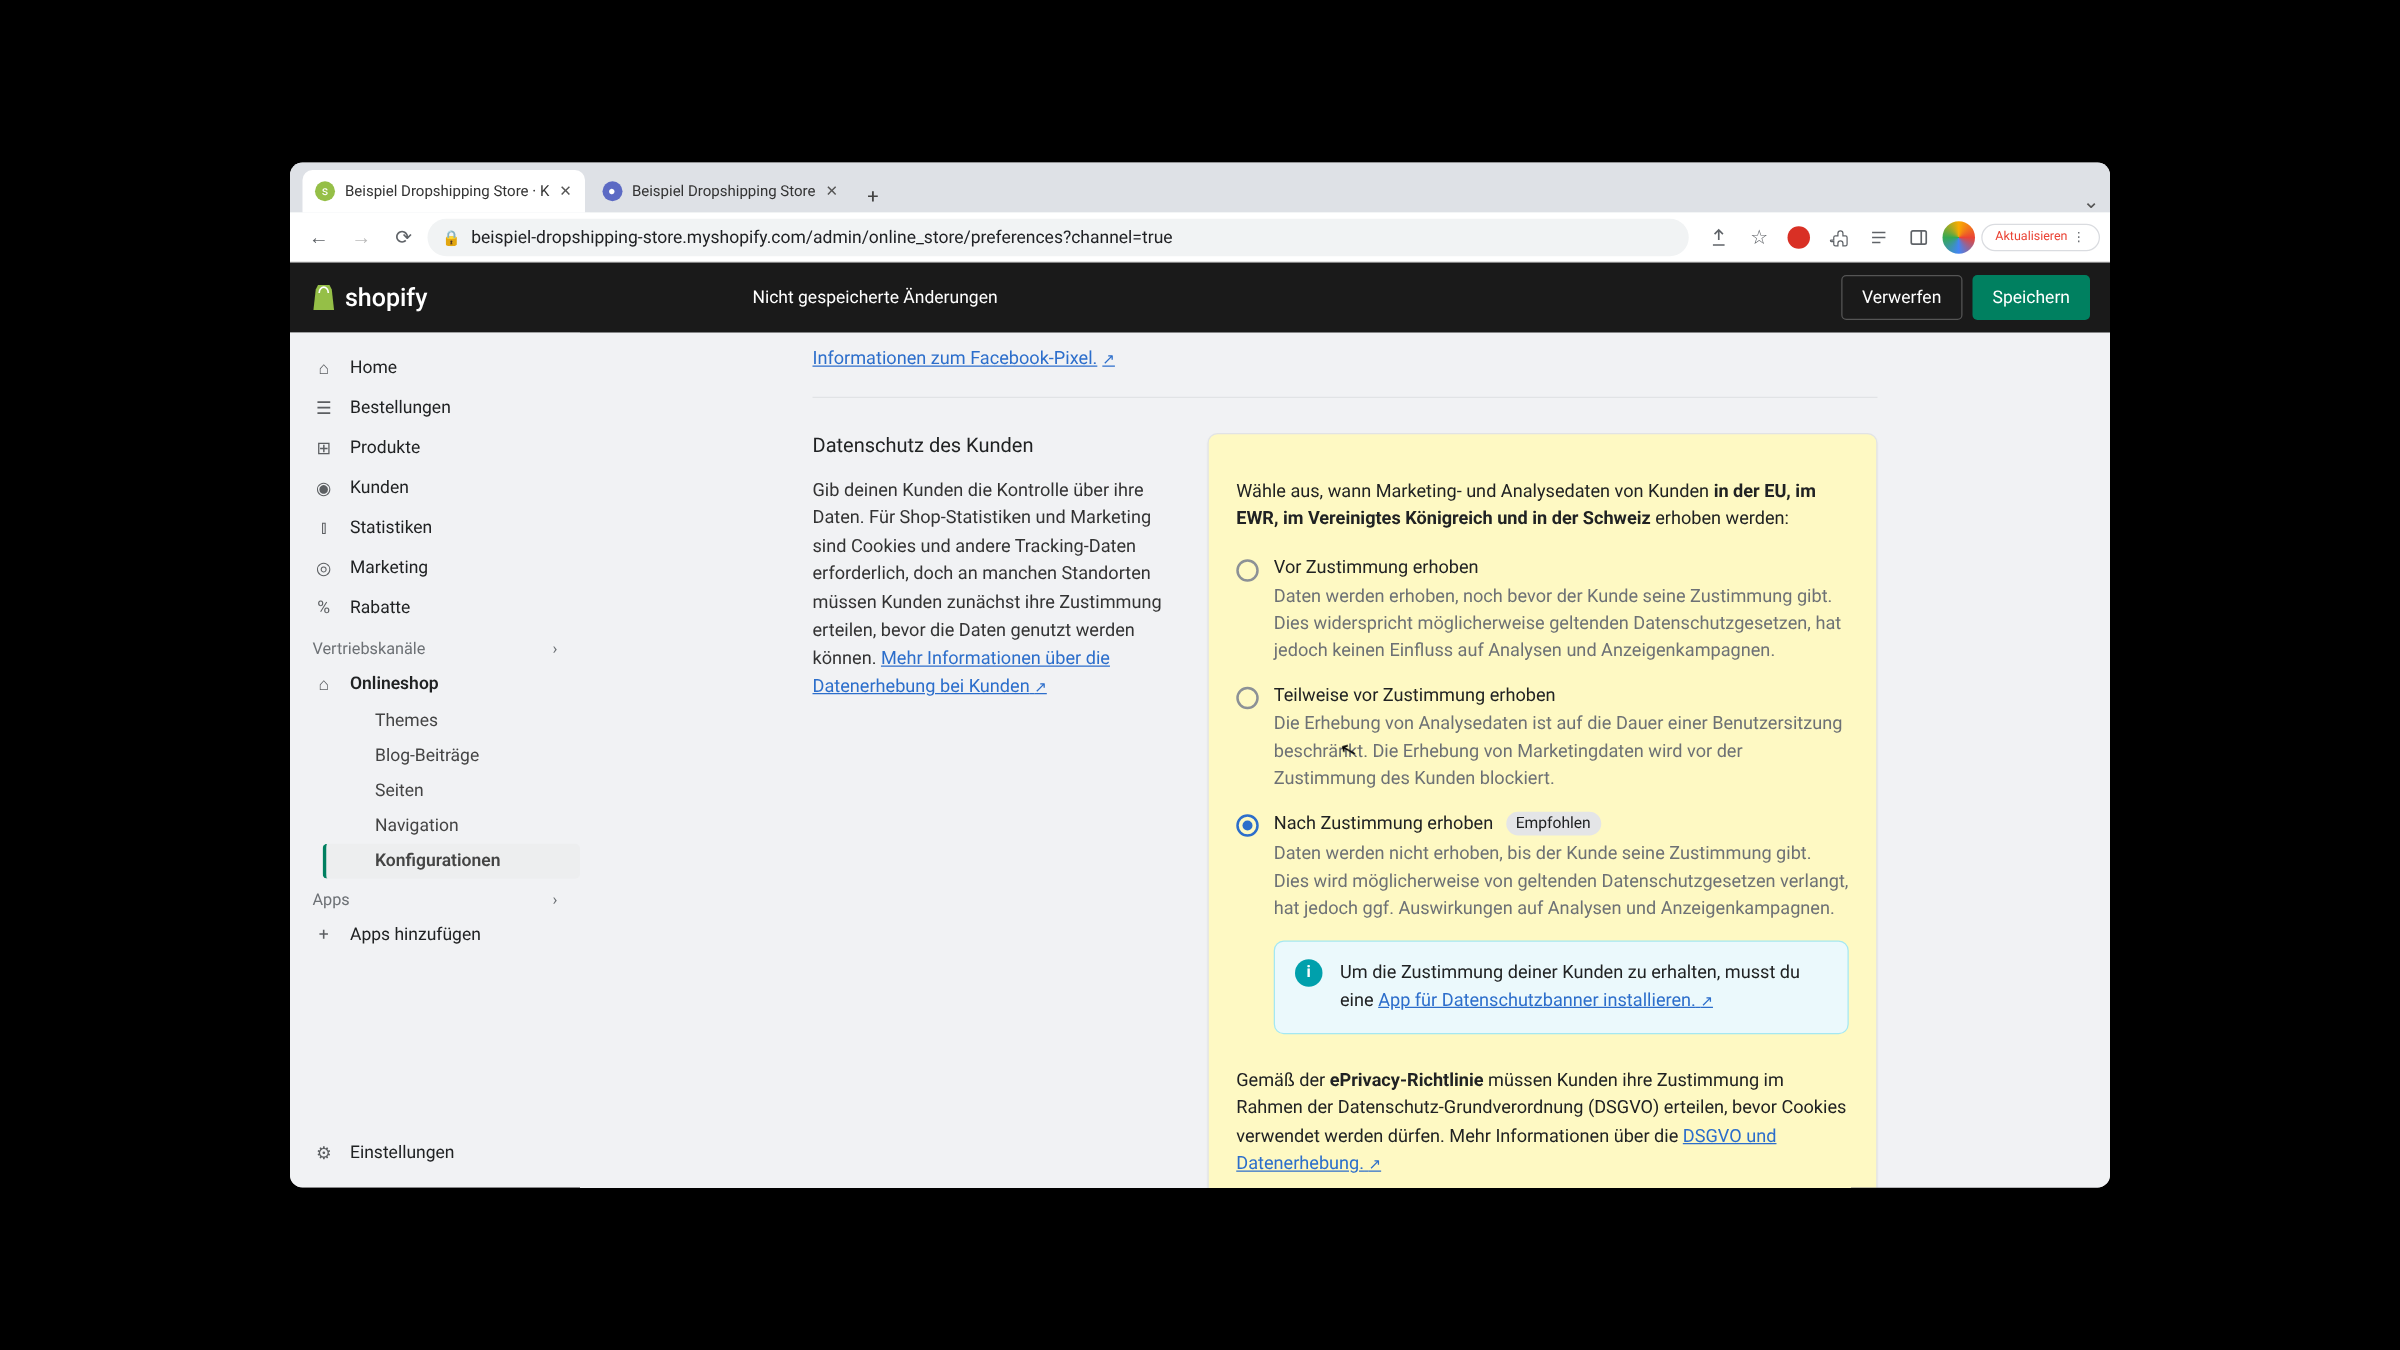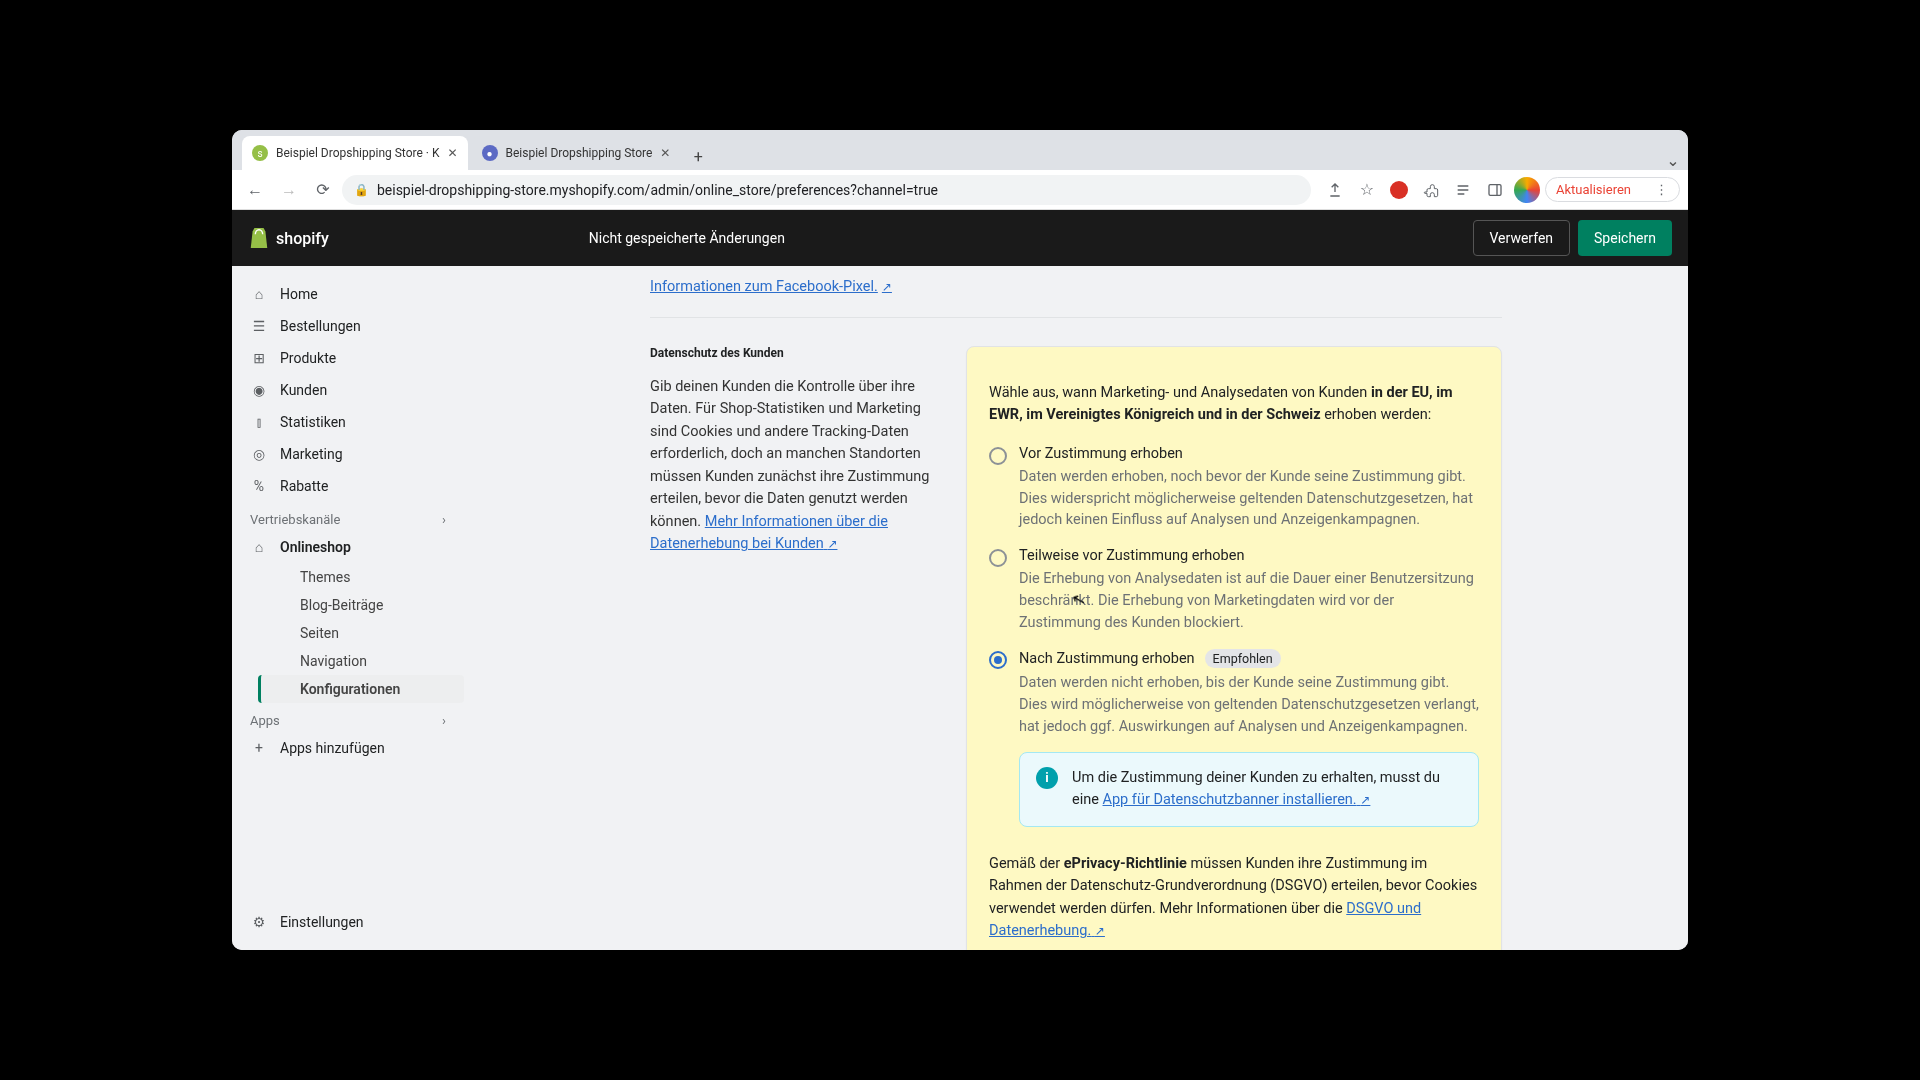--- a/index.html
+++ b/index.html
@@ -19,26 +19,26 @@
   
   .addr-row { height:40px; background:#fff; border-bottom:1px solid #ddd; display:flex; align-items:center; padding:0 8px; gap:4px;}
   .addr-row .navbtn { width:30px; height:30px; display:flex; align-items:center; justify-content:center; color:#5f6368; border-radius:50%;}
   .addr-row .navbtn.disabled { color:#bbb; }
   .urlbar { flex:1; height:30px; background:#f1f3f4; border-radius:15px; display:flex; align-items:center; padding:0 12px; font-size:14px; color:#202124; gap:8px;}
   .urlbar .lock { color:#5f6368; font-size:12px;}
   .addr-right { display:flex; align-items:center; gap:4px; padding-left:6px;}
   .addr-right .ico { width:28px; height:28px; display:flex; align-items:center; justify-content:center; color:#5f6368;}
   .addr-right .redcircle { width:18px; height:18px; border-radius:50%; background:#d93025;}
   .addr-right .avatar { width:26px; height:26px; border-radius:50%; background: conic-gradient(#f9ab00, #ea4335, #4285f4, #34a853, #f9ab00); }
-  .update-btn { border:1px solid #dadce0; border-radius:16px; padding:4px 10px; display:flex; align-items:center; gap:24px; font-size:13px; color:#ea4335;}
+  .update-btn { border:1px solid #dadce0; border-radius:16px; padding:4px 10px; display:flex; align-items:center; gap:4px; font-size:10px; color:#ea4335;}
   .update-btn .dots { color:#5f6368; letter-spacing:1px;}
   
   
   .shopify-bar { height:56px; background:#1a1a1a; display:flex; align-items:center; padding:0 16px; color:#fff;}
-  .shopify-logo { display:flex; align-items:center; gap:6px; font-size:16px; font-weight:500; color:#fff;}
+  .shopify-logo { display:flex; align-items:center; gap:6px; font-size:20px; font-weight:500; color:#fff;}
   .shopify-logo .bag { font-size:22px; color:#95bf47;}
   .shopify-bar .title { flex:1; text-align:left; padding-left:260px; font-size:14px; color:#fff;}
   .shopify-bar .btn { height:36px; padding:0 16px; border-radius:4px; font-size:14px; display:flex; align-items:center; margin-left:8px; cursor:pointer;}
   .btn.discard { background:transparent; border:1px solid #555; color:#fff;}
   .btn.save { background:#008060; color:#fff;}
   
   
   .app-body { flex:1; display:flex; overflow:hidden;}
   
   
@@ -54,21 +54,21 @@
   
   .content-wrap { flex:1; overflow:auto; background:#f1f2f4;}
   .content-inner { max-width:900px; margin:4px auto; padding:6px 24px 40px;}
   
   .link-top { color:#2c6ecb; text-decoration:underline; font-size:14.5px; display:inline-flex; align-items:center; gap:4px;}
   .ext-icon { font-size:12px; }
   .divider { border:none; border-top:1px solid #e1e3e5; margin:22px 0 28px;}
   
   .two-col { display:flex; gap:36px;}
   .col-left { width:280px;}
-  .col-left h2 { font-size:12px; font-weight:700; color:#202223; margin-bottom:16px;}
+  .col-left h2 { font-size:16px; font-weight:400; color:#202223; margin-bottom:16px;}
   .col-left p { font-size:14.5px; color:#333; line-height:1.55;}
   .col-left a, .card a { color:#2c6ecb; text-decoration:underline;}
   
   .card { flex:1; background:#fef9c3; border:1px solid #e1e3e5; border-radius:8px; padding:35px 22px; box-shadow:0 1px 2px rgba(0,0,0,0.03);}
   .card p { font-size:14.5px; line-height:1.55; color:#202223;}
   .radio-group { margin-top:18px; display:flex; flex-direction:column; gap:16px;}
   .radio-row { display:flex; gap:12px;}
   .radio { width:18px; height:18px; border:2px solid #8c9196; border-radius:50%; flex-shrink:0; margin-top:2px; position:relative;}
   .radio.selected { border-color:#2c6ecb;}
   .radio.selected::after { content:''; position:absolute; inset:3px; background:#2c6ecb; border-radius:50%;}

